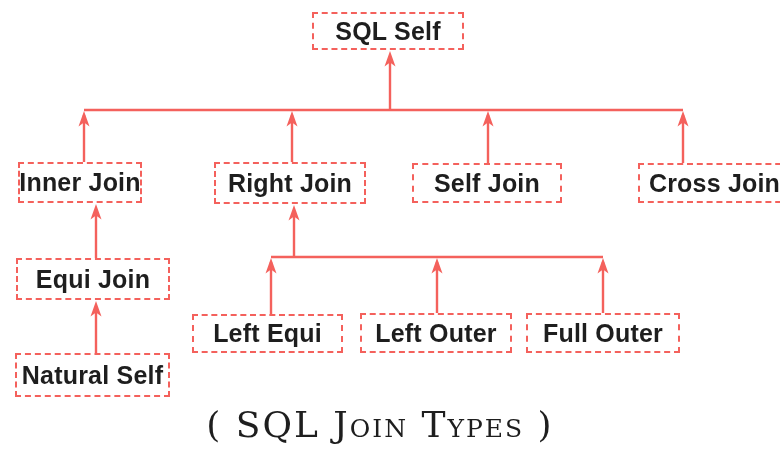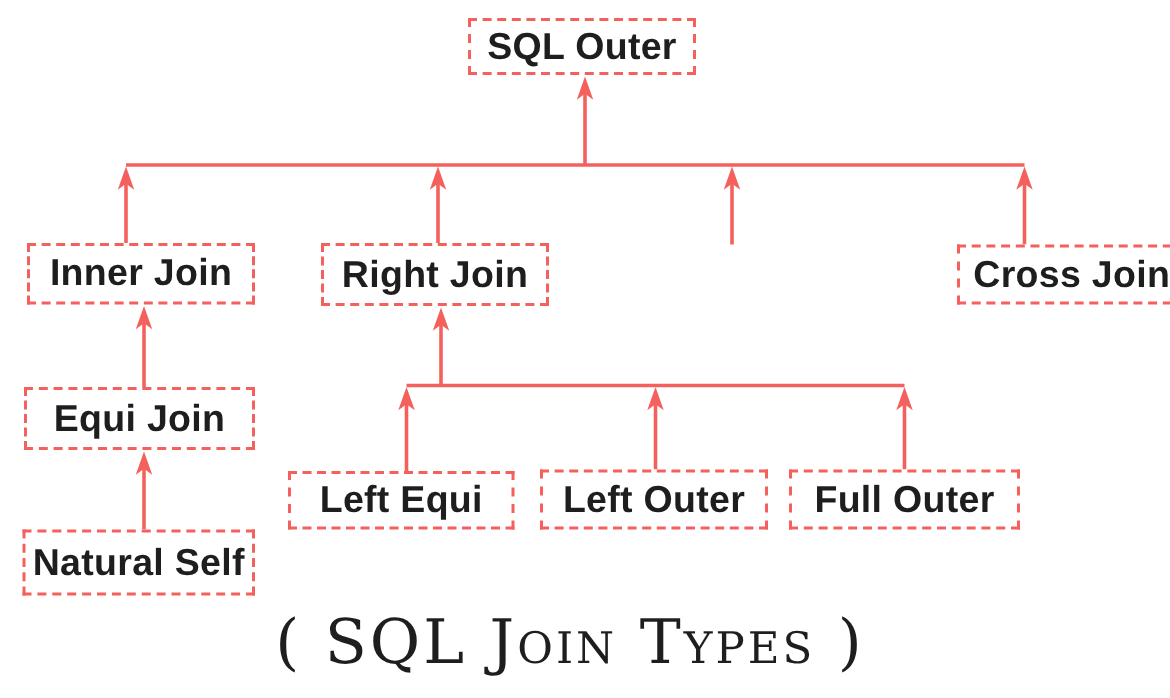--- a/index.html
+++ b/index.html
@@ -45,21 +45,21 @@
     white-space: nowrap;
   }
   .caption {
     position: absolute;
     left: 0;
     top: 404px;
     width: 760px;
     text-align: center;
     font-family: "DejaVu Serif", "Liberation Serif", serif;
     font-variant: small-caps;
-    font-size: 41px;
+    font-size: 36px;
     letter-spacing: 2px;
     color: var(--text);
   }
 </style>
 </head>
 <body>
 
 <div class="canvas">
 
   <svg class="connectors" width="780" height="465" viewBox="0 0 780 465" aria-hidden="true">
@@ -90,26 +90,27 @@
     <polygon class="head" points="294,205 288.5,220.5 294,216.5 299.5,220.5"></polygon>
 
     <line class="wire" x1="271" y1="314" x2="271" y2="262"></line>
     <polygon class="head" points="271,258 265.5,273.5 271,269.5 276.5,273.5"></polygon>
     <line class="wire" x1="437" y1="313" x2="437" y2="262"></line>
     <polygon class="head" points="437,258 431.5,273.5 437,269.5 442.5,273.5"></polygon>
     <line class="wire" x1="603" y1="313" x2="603" y2="262"></line>
     <polygon class="head" points="603,258 597.5,273.5 603,269.5 608.5,273.5"></polygon>
   </svg>
 
-  <div class="node" style="left:312px; top:12px;  width:152px; height:38px;">SQL Outer</div>
+  <div class="node" style="left:312px; top:12px;  width:152px; height:38px;">SQL Self</div>
 
-  <div class="node" style="left:18px;  top:162px; width:152px; height:41px;">Inner Join</div>
+  <div class="node" style="left:18px;  top:162px; width:124px; height:41px;">Inner Join</div>
 
   <div class="node" style="left:214px; top:162px; width:152px; height:42px;">Right Join</div>
 
+  <div class="node" style="left:412px; top:163px; width:150px; height:40px;">Self Join</div>
 
   <div class="node" style="left:638px; top:163px; width:153px; height:40px;text-align:right;">Cross Join</div>
 
   <div class="node" style="left:16px;  top:258px; width:154px; height:42px;">Equi Join</div>
 
   <div class="node" style="left:15px;  top:353px; width:155px; height:44px;">Natural Self</div>
 
   <div class="node" style="left:192px; top:314px; width:151px; height:39px;">Left Equi</div>
 
   <div class="node" style="left:360px; top:313px; width:152px; height:40px;">Left Outer</div>

